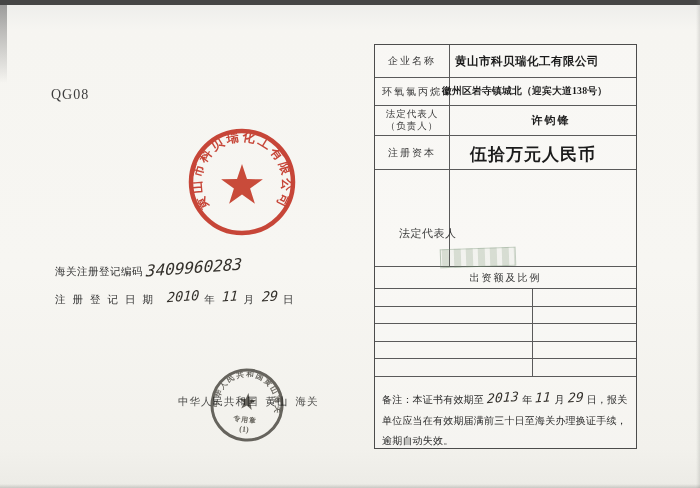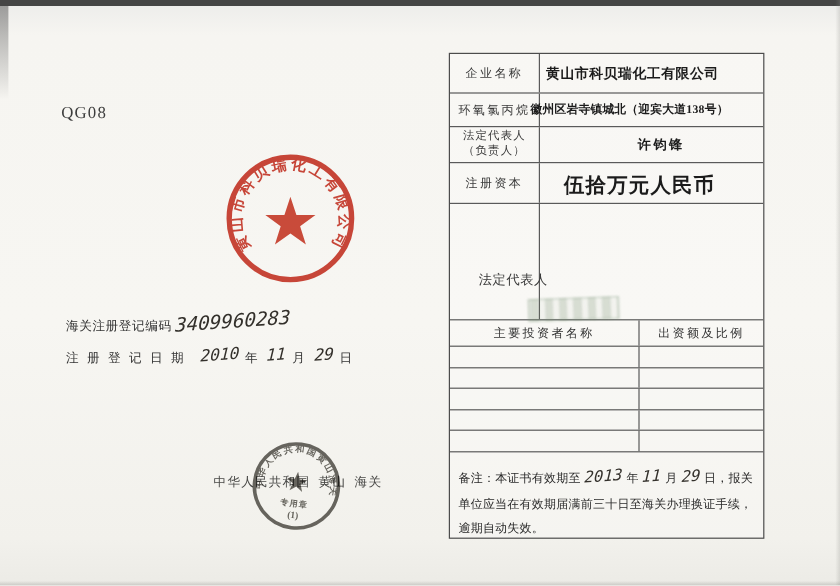--- a/index.html
+++ b/index.html
@@ -148,21 +148,20 @@
       <div class="vcell val-bold">伍拾万元人民币</div>
     </div>
 
     <div class="trow r5">
       <div class="lcell"></div>
       <div class="vcell"></div>
       <div class="scope-label">法定代表人</div>
     </div>
 
     <div class="trow inv-head">
-      <div class="c1">主要投资者名称</div>
       <div class="c2">出资额及比例</div>
     </div>
     <div class="trow inv-row">
       <div class="c1"></div>
         <div class="c2"></div>
     </div>
     <div class="trow inv-row">
       <div class="c1"></div>
         <div class="c2"></div>
     </div>

